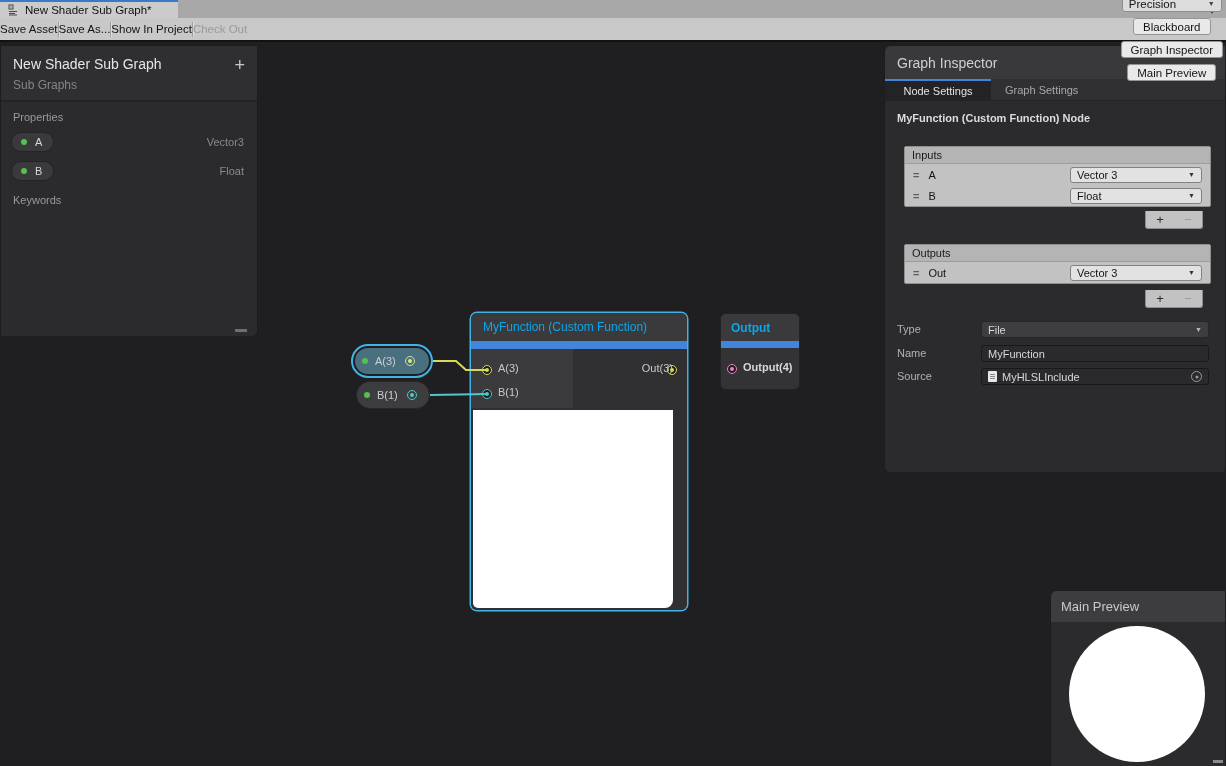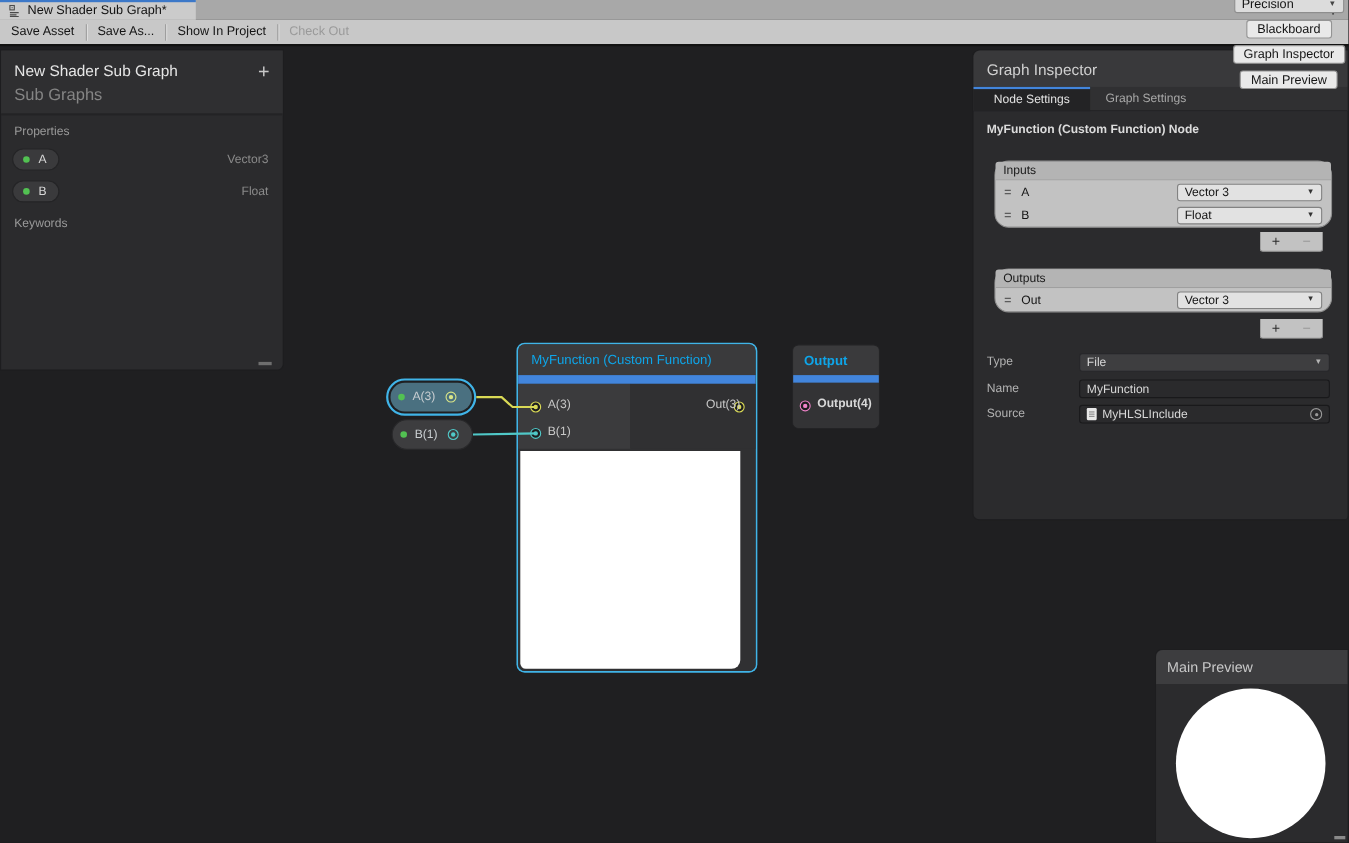--- a/index.html
+++ b/index.html
@@ -8,21 +8,21 @@
 
   
   .tabstrip { position:absolute; top:0; left:0; width:1226px; height:18px; background:#a8a8a8; z-index:10; }
   .doc-tab { position:absolute; left:0; top:0; height:18px; width:178px; background:#cbcbcb; border-top:2px solid #3c78c8; display:flex; align-items:center; padding:0 8px; gap:5px; }
   .doc-tab .ttl { font-size:11.5px; color:#111; white-space:nowrap; }
   .tab-ic { width:12px; height:12px; flex:0 0 12px; }
   .overflow-menu { position:absolute; right:8px; top:1px; font-size:12px; color:#3a3a3a; font-weight:bold; letter-spacing:0; cursor:default; }
 
   
   .toolbar { position:absolute; top:18px; left:0; width:1226px; height:22px; background:#c8c8c8; display:flex; align-items:center; z-index:10; }
-  .tbtn { font-size:11.5px; color:#141414; padding:0 10px; height:22px; display:flex; align-items:center; white-space:nowrap; }
+  .tbtn { font-size:11.5px; color:#141414; padding:0 0; height:22px; display:flex; align-items:center; white-space:nowrap; }
   .tbtn.disabled { color:#9a9a9a; }
   .tsep { width:1px; height:15px; background:#9e9e9e; box-shadow:1px 0 0 #dedede; }
   .t-right { margin-left:auto; display:flex; align-items:center; gap:6px; padding-right:3px;flex-direction:column; }
   .t-label { font-size:11.5px; color:#141414; }
   .t-drop { width:100px; height:17px; background:#dcdcdc; border:1px solid #8e8e8e; border-radius:3px; display:flex; align-items:center; padding:0 6px; font-size:11.5px; color:#141414; }
   .t-drop .arr { margin-left:auto; font-size:7px; color:#444; }
   .t-btn { height:17px; background:#e9e9e9; border:1px solid #949494; border-radius:3px; display:flex; align-items:center; padding:0 9px; font-size:11.5px; color:#141414; white-space:nowrap; }
 
   
   .canvas { position:absolute; top:40px; left:0; width:1226px; height:726px; background:#1f1f21; border-top:2px solid #121212; }
@@ -61,38 +61,38 @@
   .pill-port { position:relative; width:10px; height:10px; border-radius:50%; background:transparent; margin-left:2px; }
   .pill-port .dot { position:absolute; left:50%; top:50%; width:4px; height:4px; border-radius:50%; transform:translate(-50%,-50%); }
   .pill-port.lime { border:1.5px solid #d9e587; } .pill-port.lime .dot { background:#d9e587; }
   .pill-port.cyan { border:1.5px solid #50c8c8; } .pill-port.cyan .dot { background:#50c8c8; }
 
   
   .panel { position:absolute; background:#2b2b2d; border:1px solid #1d1d1f; z-index:5; }
   .blackboard { left:0; top:45px; width:258px; height:292px; border-radius:0 0 6px 0; }
   .bb-head { position:relative; padding:10px 12px 8px 12px; background:#2f2f31; border-bottom:2px solid #232325; }
   .bb-title { font-size:14px; color:#e6e6e6; }
-  .bb-sub { font-size:15px; color:#858585; margin-top:6px; }
+  .bb-sub { font-size:12px; color:#858585; margin-top:6px; }
   .bb-add { position:absolute; right:12px; top:10px; font-size:18px; color:#c8c8c8; line-height:18px; cursor:default; }
   .bb-section { font-size:11px; color:#9a9a9a; padding:9px 12px 4px 12px; }
   .bb-row { position:relative; height:29px; display:flex; align-items:center; padding-left:10px; }
   .bb-pill { display:inline-flex; align-items:center; height:20px; border-radius:11px; background:#3a3a3c; border:1px solid #242426; padding:0 11px 0 9px; gap:8px; }
   .bb-pill .name { font-size:11px; color:#d8d8d8; }
   .bb-type { position:absolute; right:13px; font-size:11px; color:#8a8a8a; }
   .resize-dash { position:absolute; width:12px; height:3px; background:#6e6e6e; }
 
   
   .inspector { left:884px; top:45px; width:342px; height:428px; border-radius:6px 0 4px 6px; }
   .gi-head { height:33px; background:#39393b; border-radius:6px 0 0 0; display:flex; align-items:center; padding:0 12px; font-size:14px; color:#d0d0d0; }
   .gi-tabs { height:22px; background:#303032; border-bottom:1px solid #242426; display:flex; }
   .gi-tab { height:22px; display:flex; align-items:center; justify-content:center; font-size:11px; padding:0 14px; color:#a8a8a8; }
   .gi-tab.active { background:#232325; border-top:2px solid #4285dc; color:#e2e2e2; min-width:106px; }
   .gi-nodetitle { padding:11px 12px; font-size:11px; font-weight:bold; color:#dcdcdc; }
 
-  .ulist { position:absolute; left:19px; width:307px; background:#c2c2c2; border:1px solid #8f8f8f; border-radius:13px; }
+  .ulist { position:absolute; left:19px; width:307px; background:#c2c2c2; border:1px solid #8f8f8f; border-radius:2px; }
   .ulist-head { height:17px; background:#b4b4b4; border-bottom:1px solid #9d9d9d; border-radius:3px 3px 0 0; display:flex; align-items:center; padding:0 7px; font-size:11px; color:#1a1a1a; }
   .ulist-row { position:relative; height:21px; display:flex; align-items:center; padding:0 8px; }
   .u-handle { font-size:11px; font-weight:bold; color:#5c5c5c; margin-right:9px; }
   .u-name { font-size:11px; color:#141414; }
   .u-drop { position:absolute; left:165px; right:8px; height:16px; background:#e2e2e2; border:1px solid #828282; border-radius:3px; display:flex; align-items:center; padding:0 6px; font-size:11px; color:#141414; }
   .u-drop .arr { margin-left:auto; font-size:7px; color:#333; }
   .ulist-foot { position:absolute; right:22px; width:58px; height:18px; background:#c2c2c2; border:1px solid #8f8f8f; border-top:none; border-radius:0 0 3px 3px; display:flex; }
   .ulist-foot span { flex:1; display:flex; align-items:center; justify-content:center; font-size:13px; }
   .uf-add { color:#2a2a2a; } .uf-rem { color:#9a9a9a; }
 

